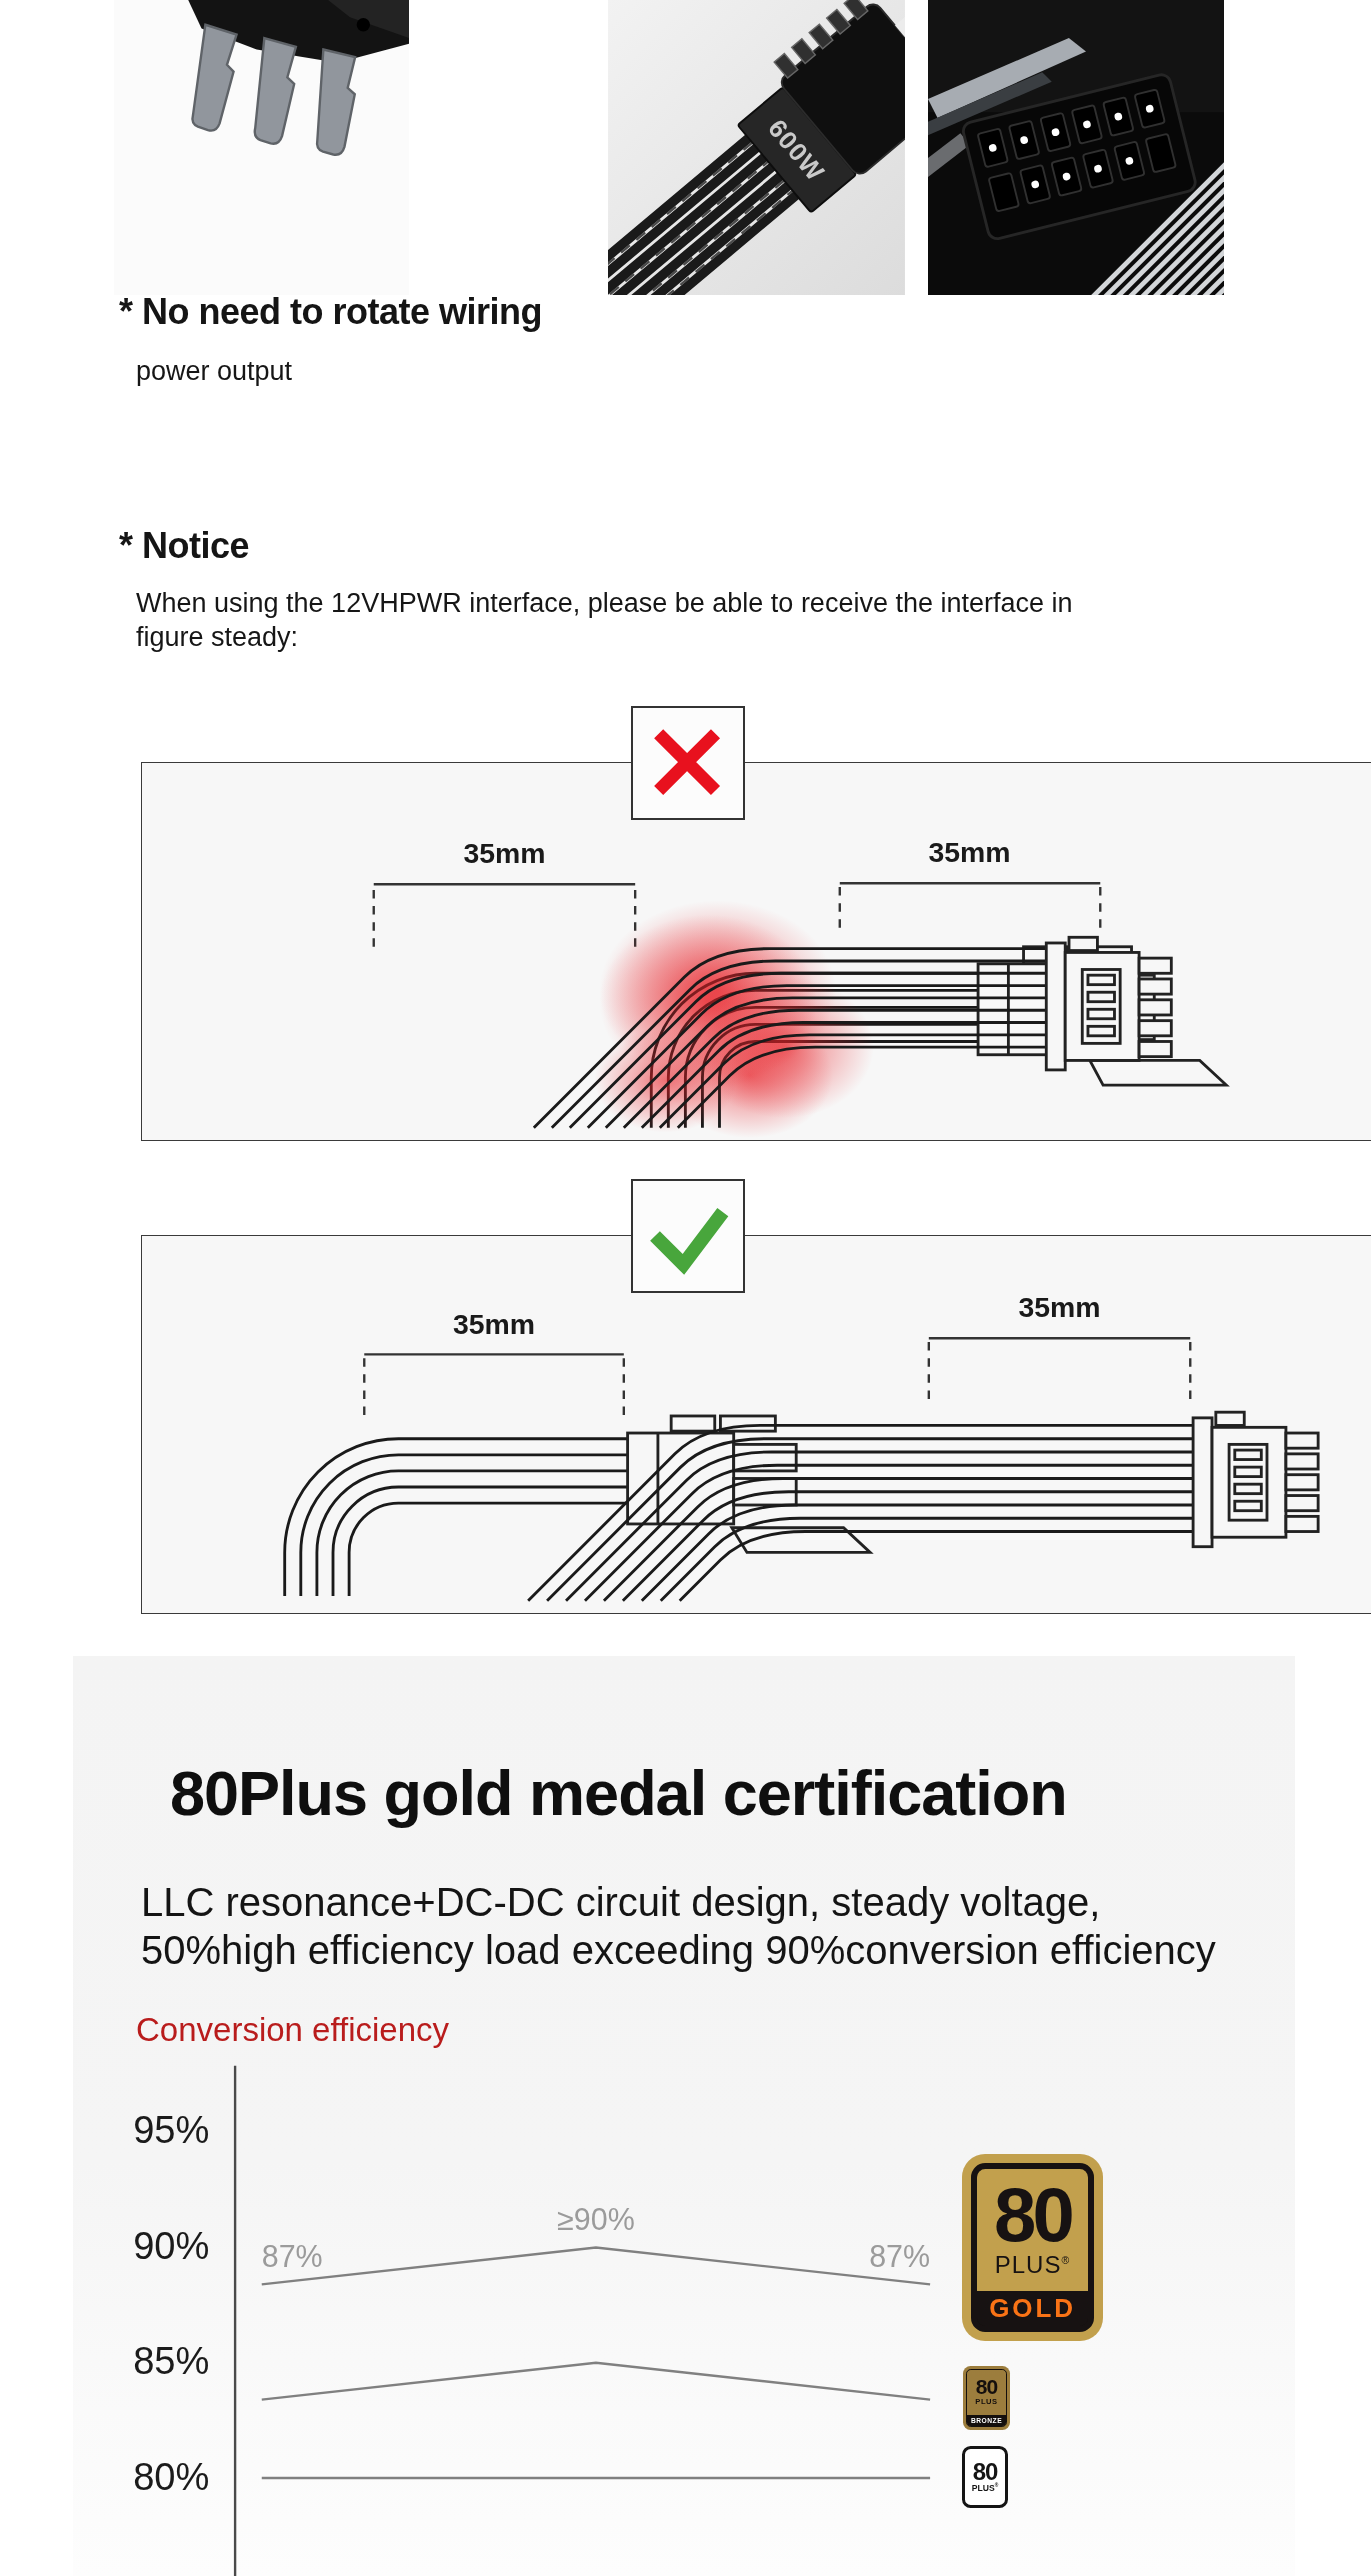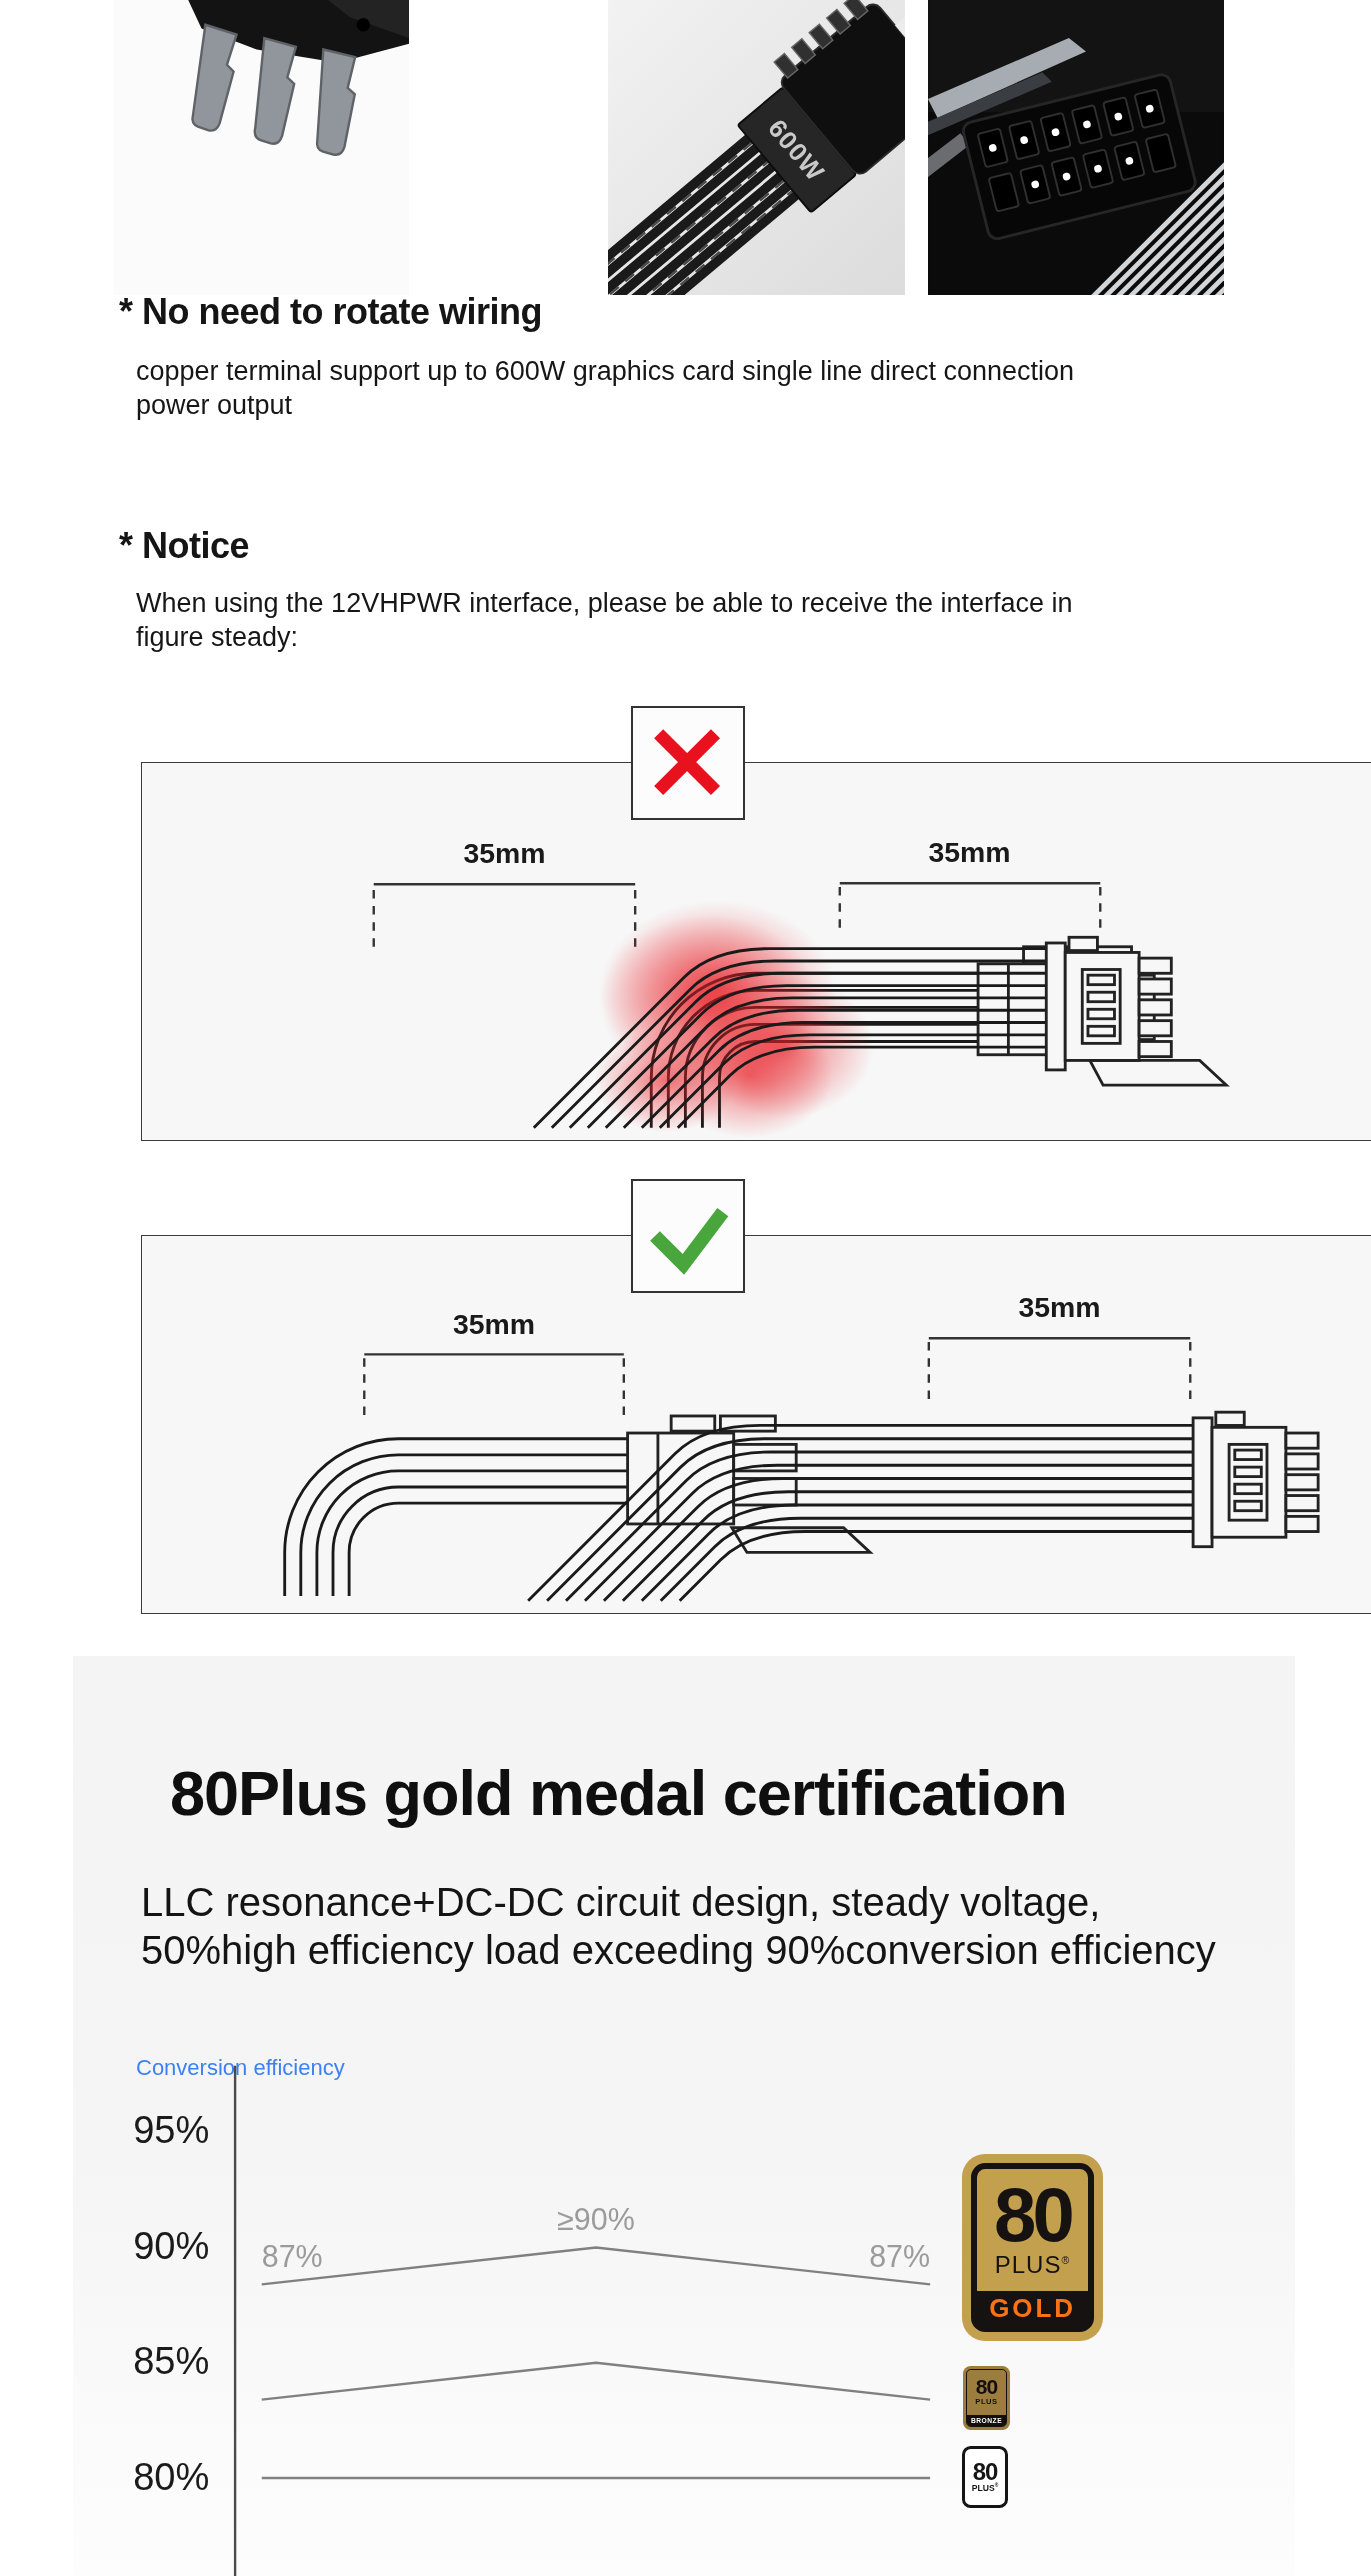--- a/index.html
+++ b/index.html
@@ -9,21 +9,21 @@
     overflow:hidden;
   }
   .abs{position:absolute;}
   
   .h2{font-size:36px;font-weight:700;color:#151515;white-space:nowrap;letter-spacing:-0.5px;}
   .para{font-size:27px;line-height:34px;color:#161616;}
   .para div{white-space:nowrap;}
   .h1{font-size:63px;font-weight:700;color:#0f0f0f;white-space:nowrap;letter-spacing:-1px;margin-left:32px;}
   .sub{font-size:40px;line-height:48px;color:#141414;}
   .sub div{white-space:nowrap;}
-  .chart-title{font-size:22px;color:#3b82f6;white-space:nowrap;margin-top:44px;}
+  .chart-title{font-size:33px;color:#b91c1c;white-space:nowrap;}
   
   .photo{overflow:hidden;}
   
   .dbox{width:1264px;height:379px;border:1.9px solid #3a3a3a;background:#f7f7f7;box-sizing:border-box;}
   .dbox svg{position:absolute;left:0;top:0;width:100%;height:100%;}
   .iconbox{width:114px;height:114px;background:#fcfcfc;border:2.9px solid #333333;box-sizing:border-box;z-index:5;}
   .iconbox svg{width:100%;height:100%;display:block;}
   
   .gray-section{left:73px;top:1656px;width:1222px;height:920px;
     background:linear-gradient(180deg,#f4f4f4 0%,#f5f5f5 55%,#fafafa 82%,#fdfdfd 100%);}
@@ -156,21 +156,20 @@
         <line x1="261" y1="315" x2="315" y2="261"></line>
       <line x1="274" y1="315" x2="315" y2="274"></line>
         <line x1="287" y1="315" x2="315" y2="287"></line>
       <line x1="300" y1="315" x2="315" y2="300"></line>
     </g>
   </svg>
 </div>
 
 <div class="abs h2" style="left:119px;top:291px;">* No need to rotate wiring</div>
 <div class="abs para" style="left:136px;top:354px;">
-  <div>copper terminal support up to 600W graphics card single line direct connection</div>
   <div>power output</div>
 </div>
 
 <div class="abs h2" style="left:119px;top:525px;">* Notice</div>
 <div class="abs para" style="left:136px;top:586px;">
   <div>When using the 12VHPWR interface, please be able to receive the interface in</div>
   <div>figure steady:</div>
 </div>
 
 <div class="abs dbox" style="left:141px;top:762px;">

